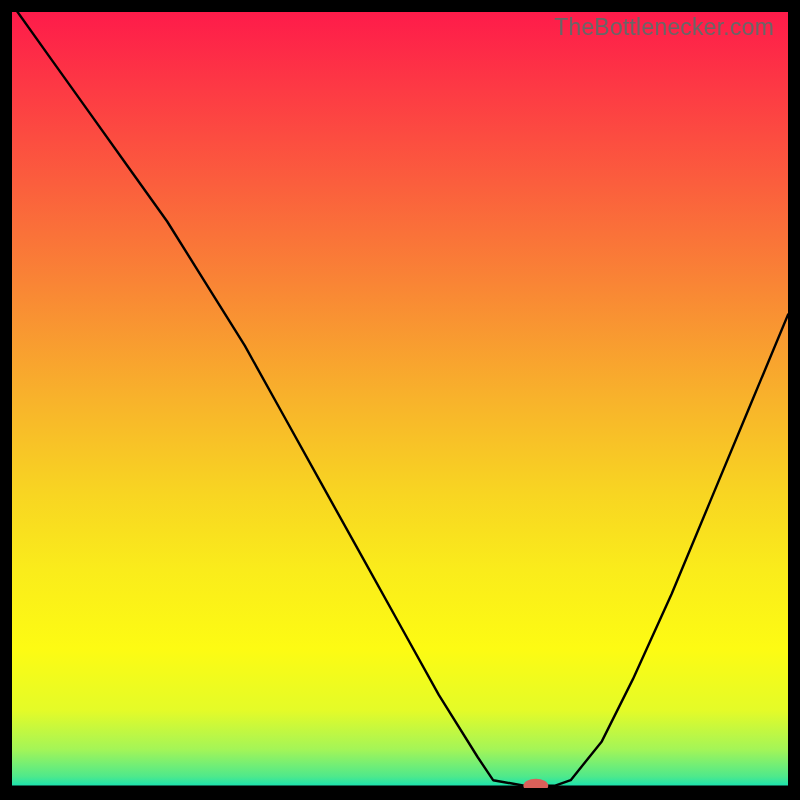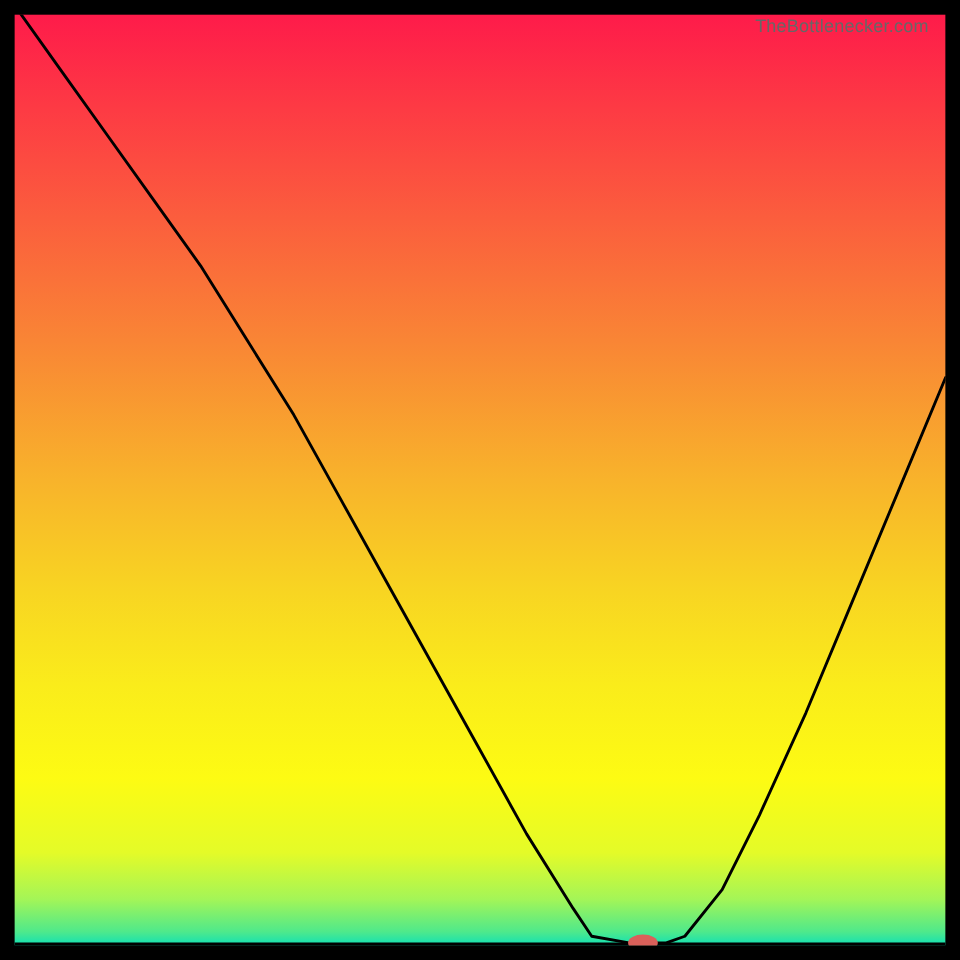--- a/index.html
+++ b/index.html
@@ -24,21 +24,21 @@
     left: 0;
     top: 0;
     width: 776px;
     height: 776px;
   }
   .watermark {
     position: absolute;
     top: 2px;
     right: 14px;
     color: #676767;
-    font-size: 15px;
+    font-size: 23px;
     font-weight: 500;
     letter-spacing: 0.2px;
   }
 </style>
 </head>
 <body>
 
 <div class="frame">
   <svg class="plot" viewBox="0 0 776 776" preserveAspectRatio="none">
     <defs>

